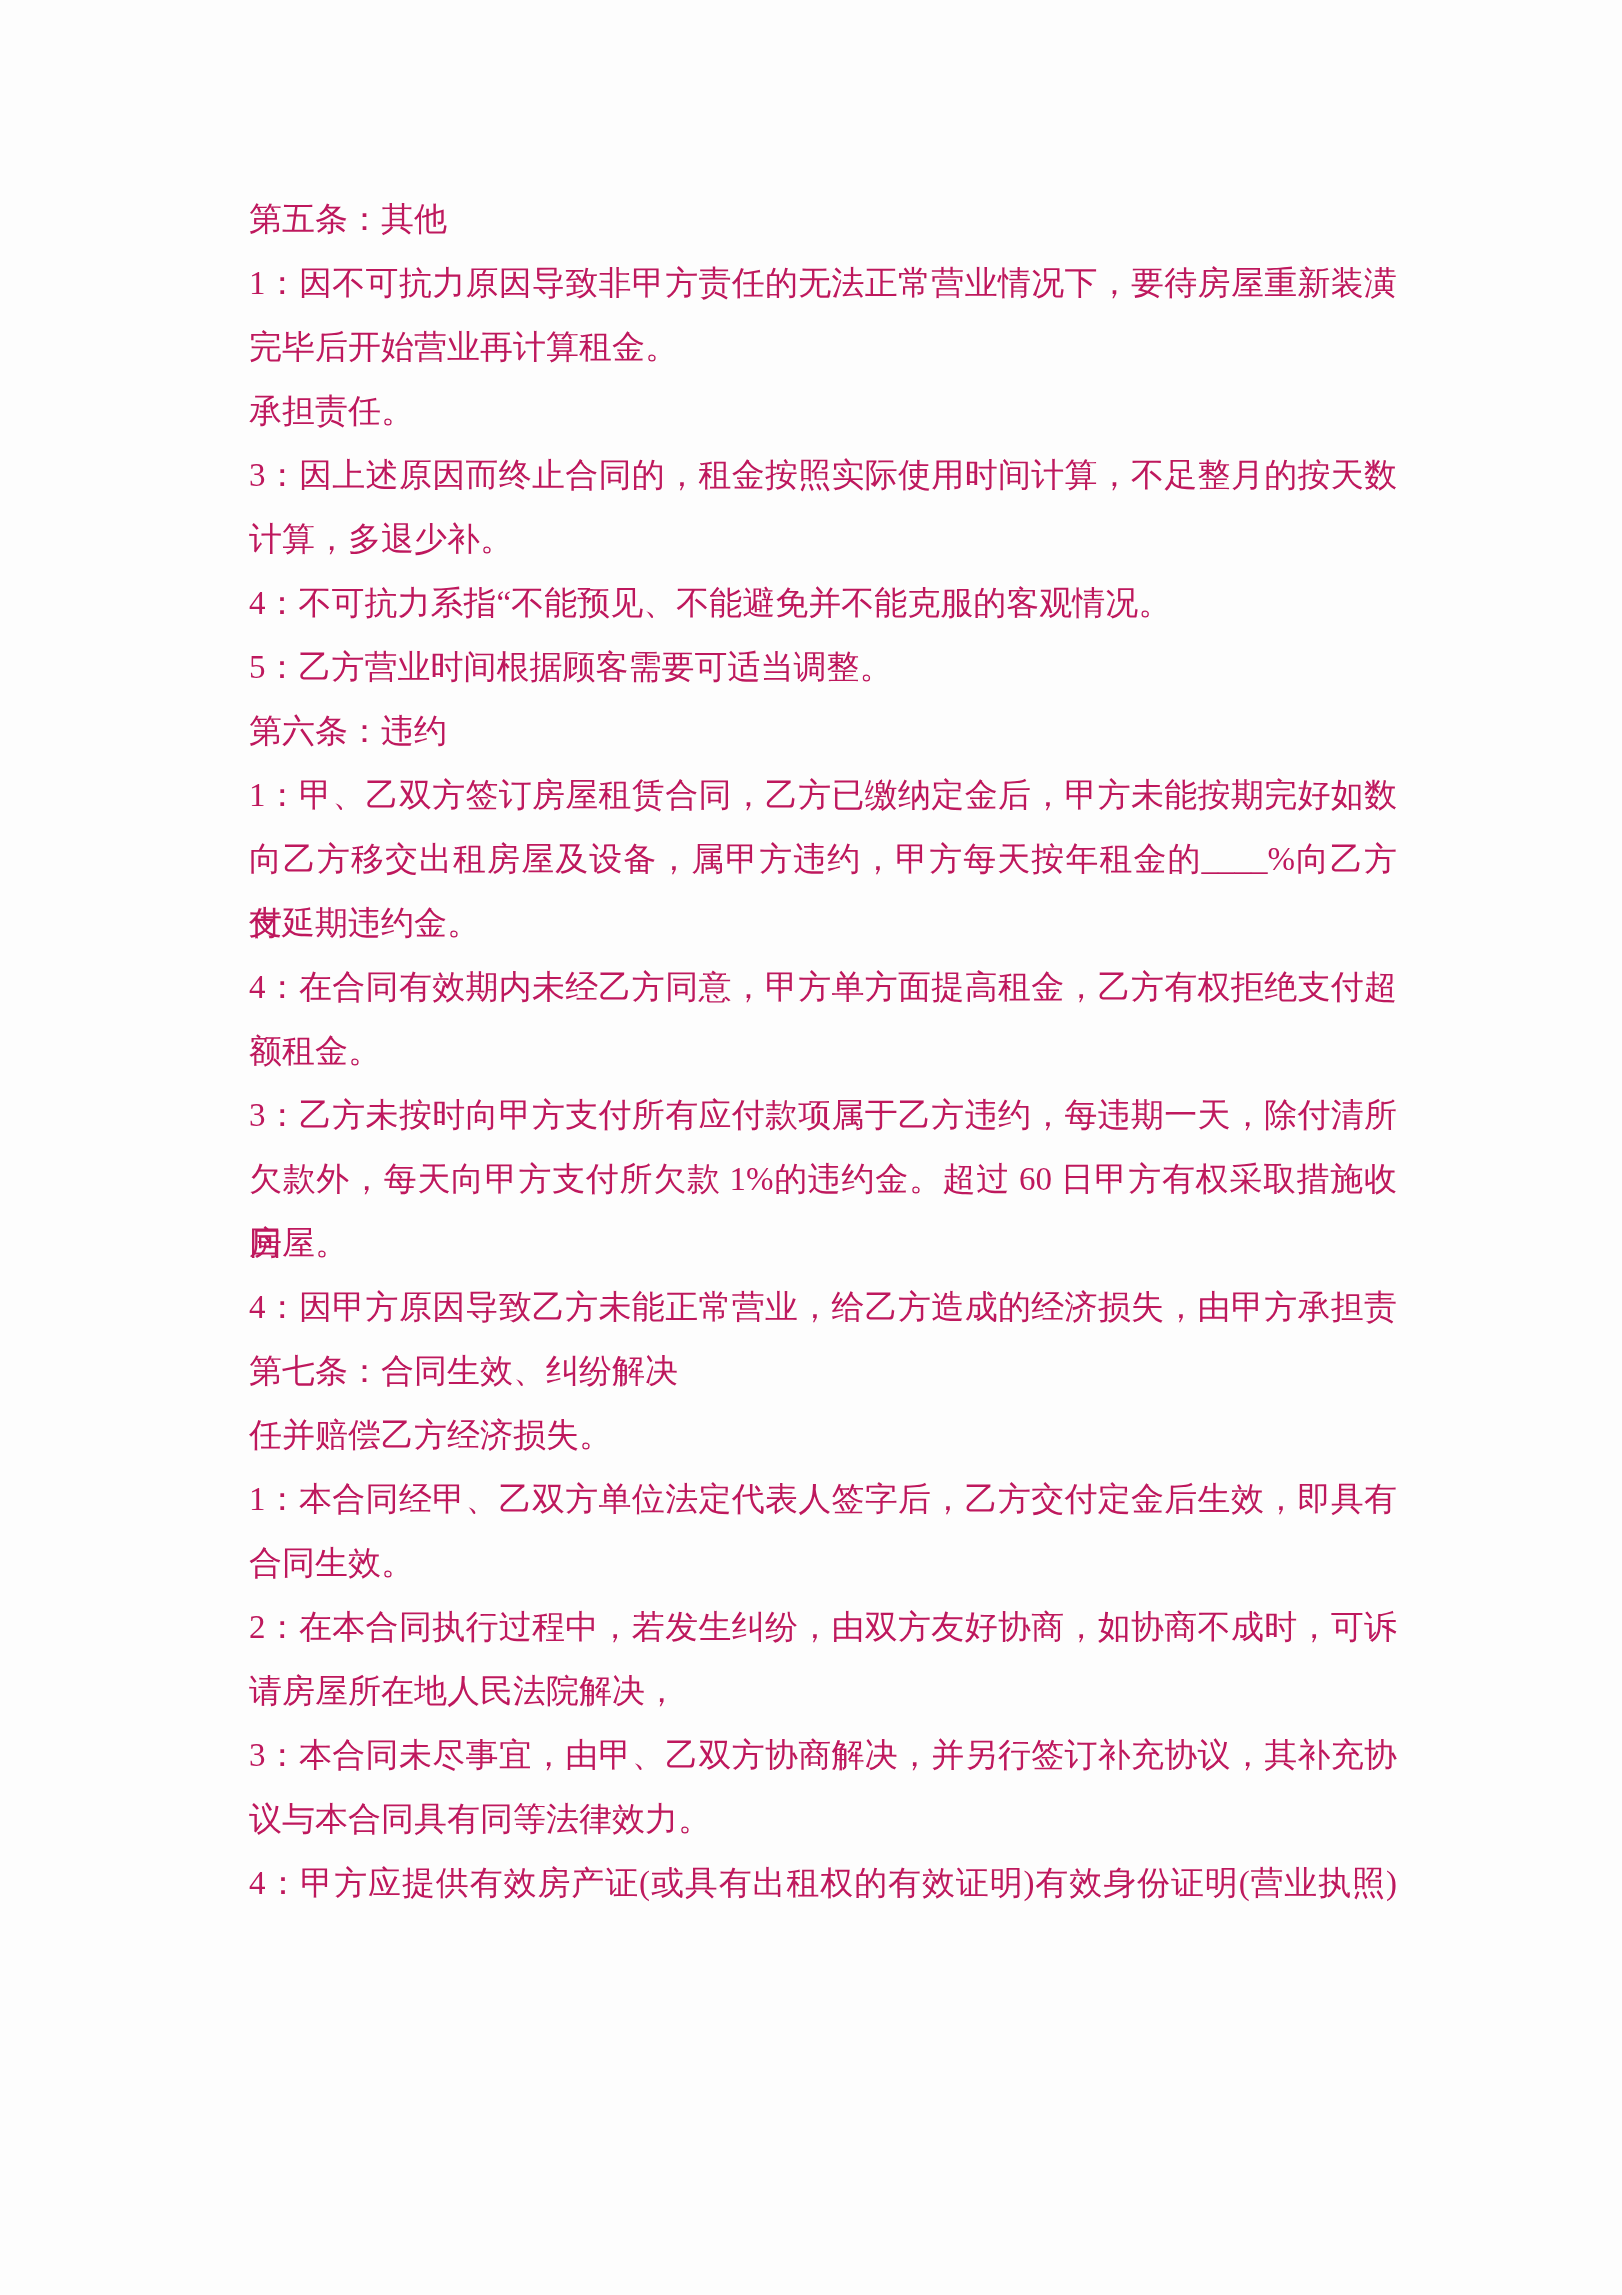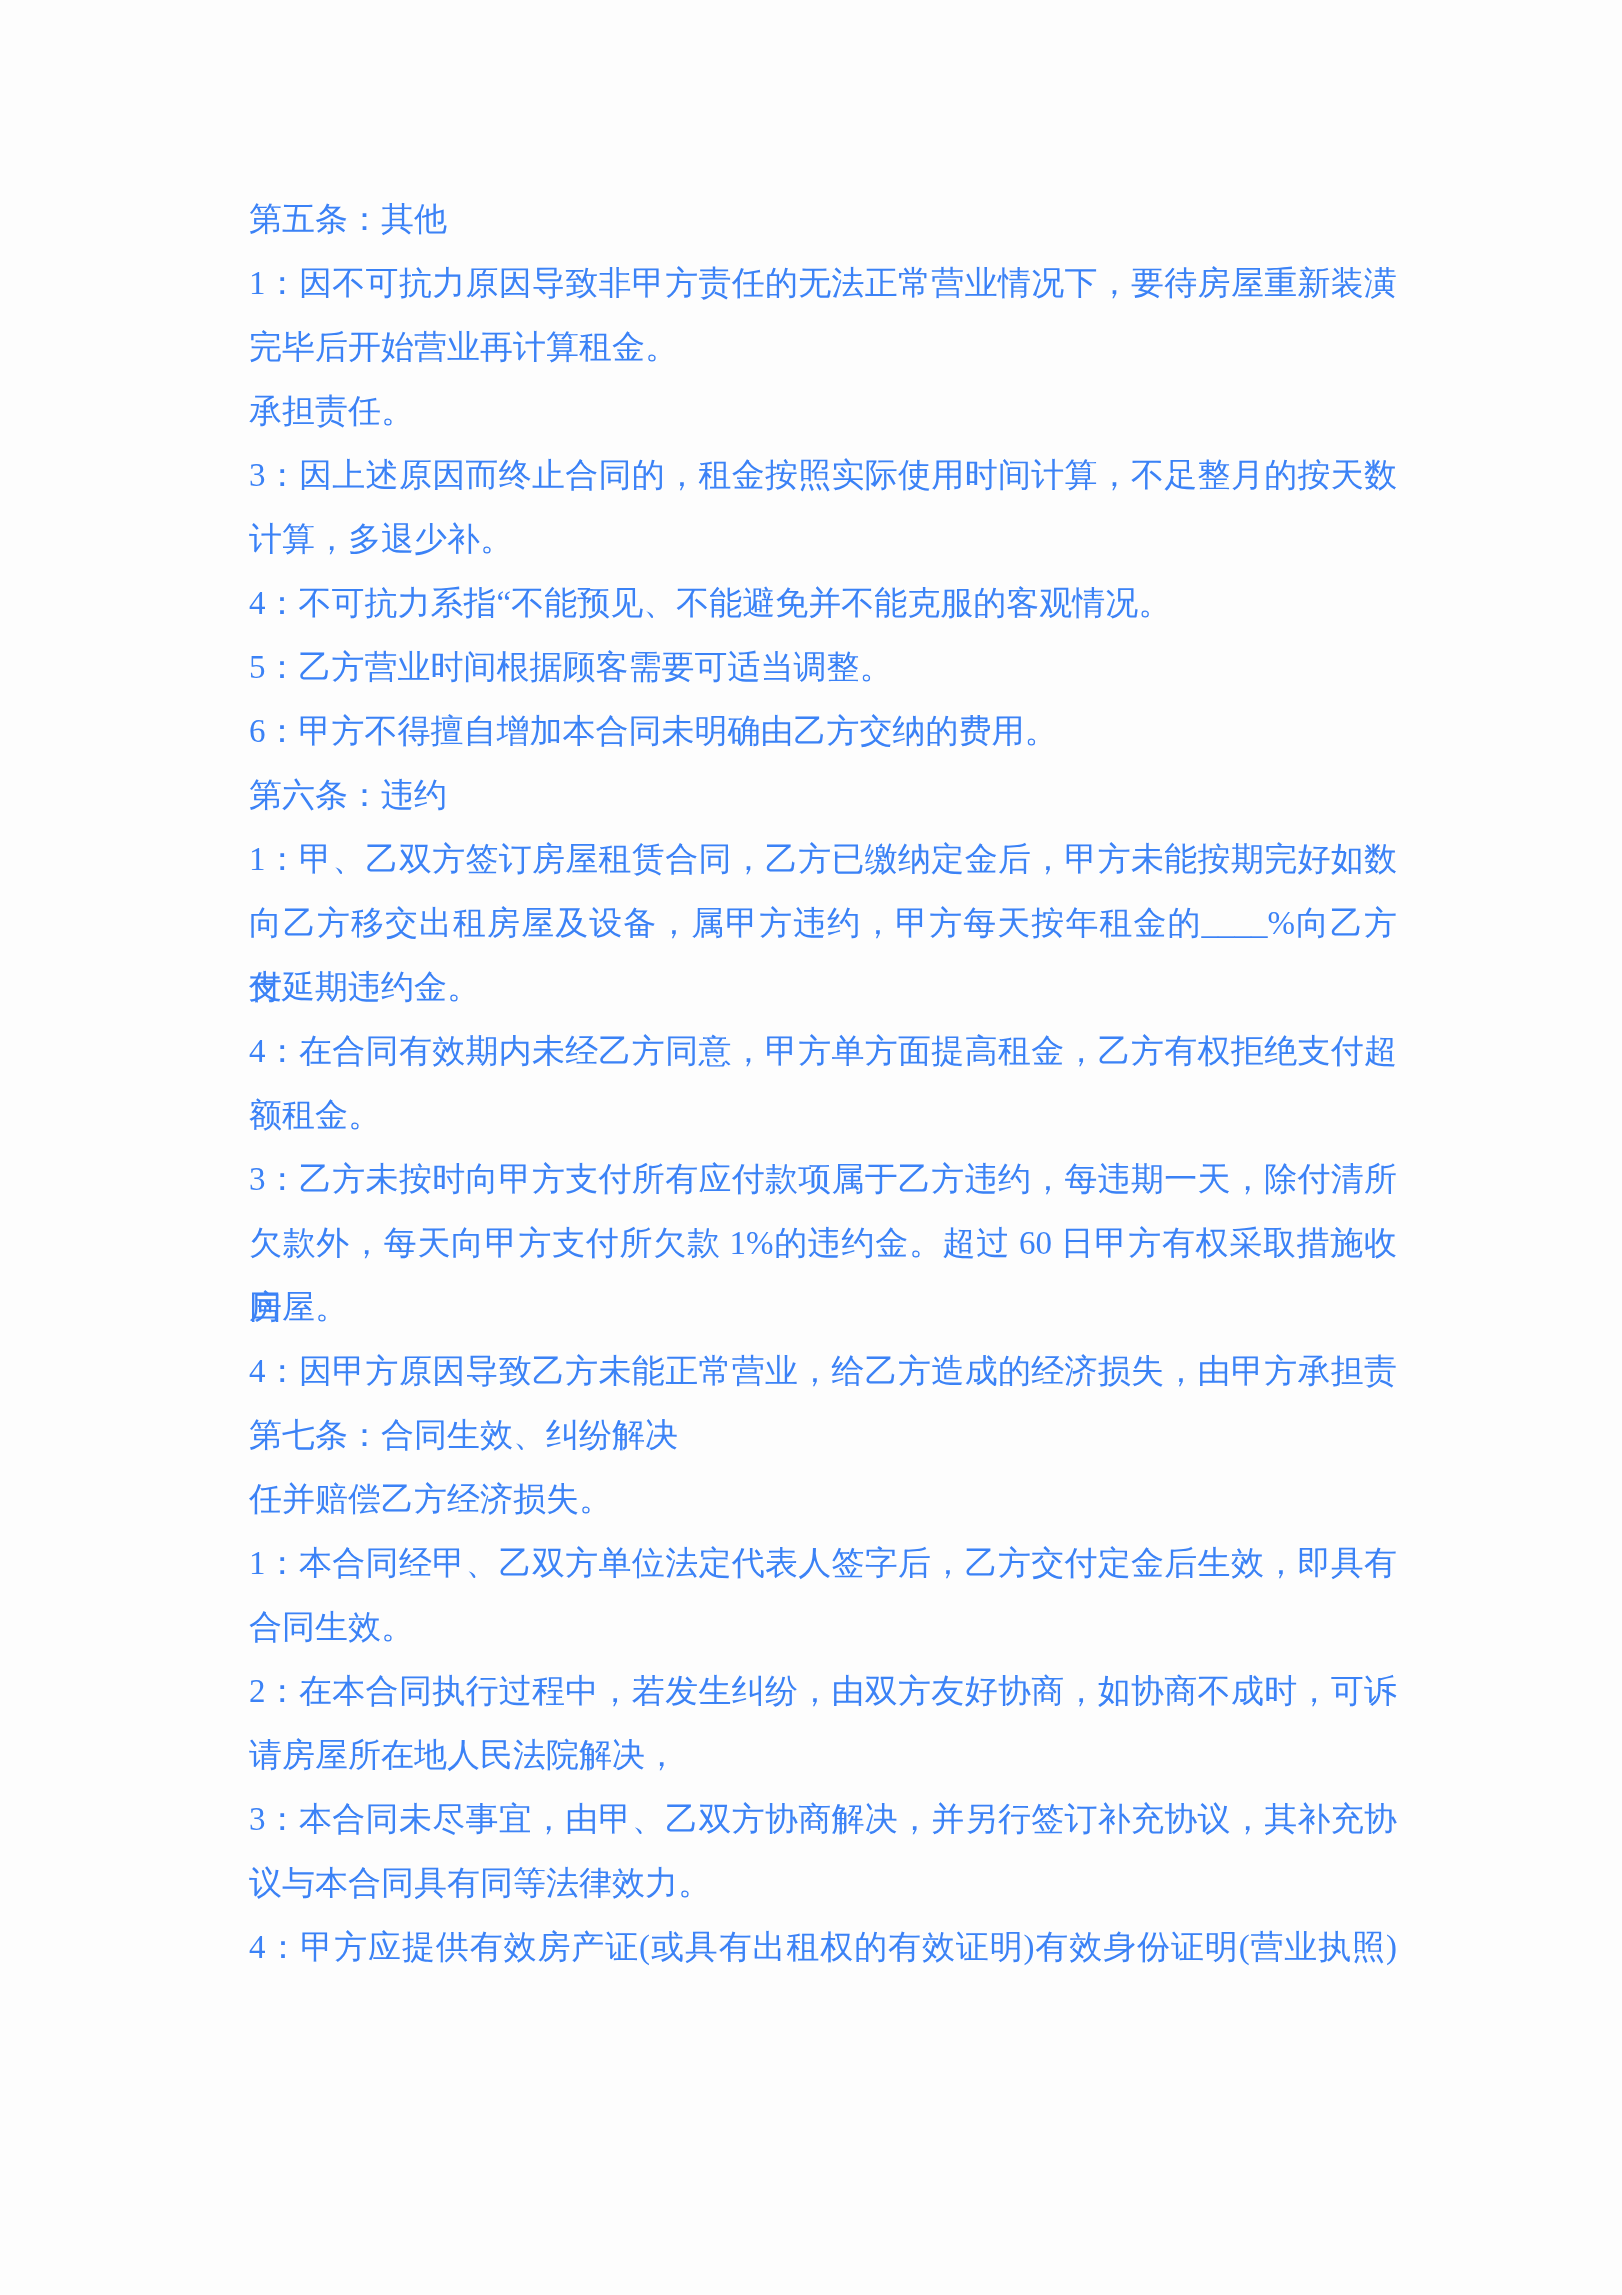--- a/index.html
+++ b/index.html
@@ -25,21 +25,21 @@
     top: 187px;
     width: 1148px;
   }
   .line {
     margin: 0;
     padding: 0;
     height: 64px;
     line-height: 64px;
     font-size: 33px;
     font-family: "Liberation Serif", "DejaVu Serif", serif;
-    color: #3b82f6;
+    color: #be185d;
     white-space: pre-wrap;
     text-align: left;
   }
   
   .line.j {
     text-align: justify;
     text-align-last: justify;
   }
 </style>
 </head>
@@ -48,21 +48,20 @@
 <div class="page">
   <div class="text-block">
     <p class="line">第五条：其他</p>
     <p class="line j">1：因不可抗力原因导致非甲方责任的无法正常营业情况下，要待房屋重新装潢</p>
     <p class="line">完毕后开始营业再计算租金。</p>
     <p class="line">承担责任。</p>
     <p class="line j">3：因上述原因而终止合同的，租金按照实际使用时间计算，不足整月的按天数</p>
     <p class="line">计算，多退少补。</p>
     <p class="line">4：不可抗力系指“不能预见、不能避免并不能克服的客观情况。</p>
     <p class="line">5：乙方营业时间根据顾客需要可适当调整。</p>
-    <p class="line">6：甲方不得擅自增加本合同未明确由乙方交纳的费用。</p>
     <p class="line">第六条：违约</p>
     <p class="line j">1：甲、乙双方签订房屋租赁合同，乙方已缴纳定金后，甲方未能按期完好如数</p>
     <p class="line j">向乙方移交出租房屋及设备，属甲方违约，甲方每天按年租金的____%向乙方支</p>
     <p class="line">付延期违约金。</p>
     <p class="line j">4：在合同有效期内未经乙方同意，甲方单方面提高租金，乙方有权拒绝支付超</p>
     <p class="line">额租金。</p>
     <p class="line j">3：乙方未按时向甲方支付所有应付款项属于乙方违约，每违期一天，除付清所</p>
     <p class="line j">欠款外，每天向甲方支付所欠款 1%的违约金。超过 60 日甲方有权采取措施收回</p>
     <p class="line">房屋。</p>
     <p class="line j">4：因甲方原因导致乙方未能正常营业，给乙方造成的经济损失，由甲方承担责</p>

